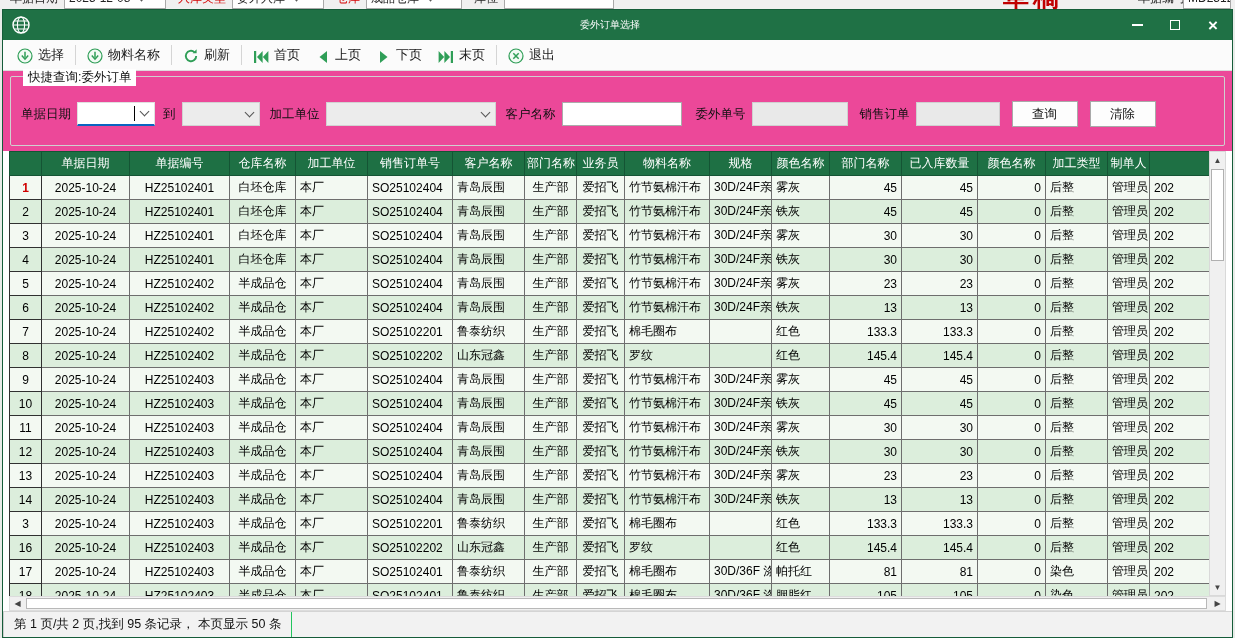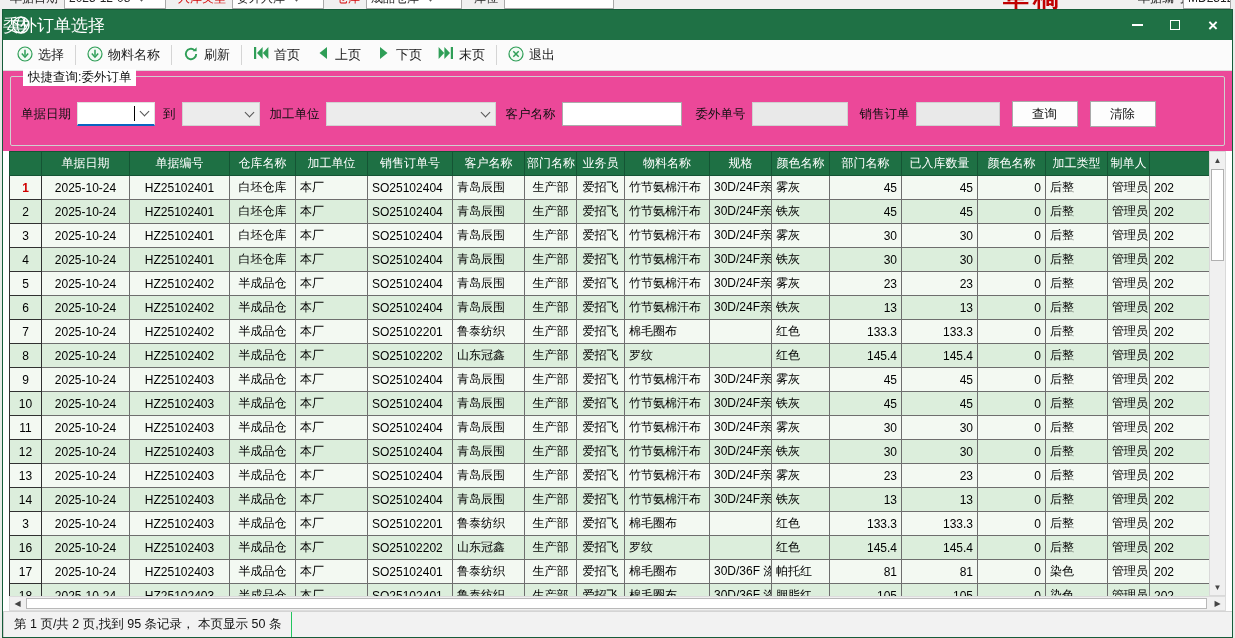--- a/index.html
+++ b/index.html
@@ -18,32 +18,32 @@
   .chev { width:7px; height:7px; border-right:1.5px solid #555; border-bottom:1.5px solid #555;
     transform:rotate(45deg); display:inline-block; margin:-4px 3px 0 8px; }
 
   
   .dialog { position:relative; height:629px; margin:0 2px; background:#fff;
     border:1px solid #155c39; display:flex; flex-direction:column; }
 
   .titlebar { height:30px; background:#1f7145; display:flex; align-items:center;
     color:#fff; flex:0 0 auto; }
   .titlebar .globe { margin-left:8px; width:20px; height:20px; }
-  .titlebar .title { position:absolute; left:0; right:15px; text-align:left;
-    font-size:17px; color:#fff; pointer-events:none; }
+  .titlebar .title { position:absolute; left:0; right:15px; text-align:center;
+    font-size:10px; color:#fff; pointer-events:none; }
   .win-controls { margin-left:auto; display:flex; align-items:center; height:100%; z-index:2; }
   .win-btn { width:38px; height:100%; display:flex; align-items:center; justify-content:center; cursor:pointer; }
   .ico-min { width:11px; border-bottom:2px solid #fff; }
   .ico-max { width:10px; height:10px; border:1.6px solid #fff; }
   .ico-close { color:#fff; font-size:17px; font-weight:bold; line-height:1; }
 
   
   .toolbar { height:31px; background:#fbfbfb; border-bottom:1px solid #dcdcdc;
     display:flex; align-items:center; padding-left:6px; flex:0 0 auto; }
-  .tbtn { display:inline-flex; align-items:flex-start; gap:5px; padding:3px 8px;
+  .tbtn { display:inline-flex; align-items:flex-end; gap:5px; padding:3px 8px;
     font-size:13px; color:#1a1a1a; cursor:pointer; white-space:nowrap; }
   .tbtn svg { display:block; }
   .tsep { width:1px; height:20px; background:#d5d5d5; margin:0 3px; }
 
   
   .query-wrap { flex:0 0 auto; height:80px; padding:5px 7px 0 7px; background:#ec4899; }
   .groupbox { position:relative; border:1px solid #d0d0d0; border-radius:2px; height:70px; }
   .legend { position:absolute; top:-8px; left:12px; background:#fff; padding:0 5px;
     font-size:12.5px; color:#111; }
   .qrow { display:flex; align-items:center; height:100%; padding:6px 8px 0 10px; font-size:12.5px; color:#111; }

